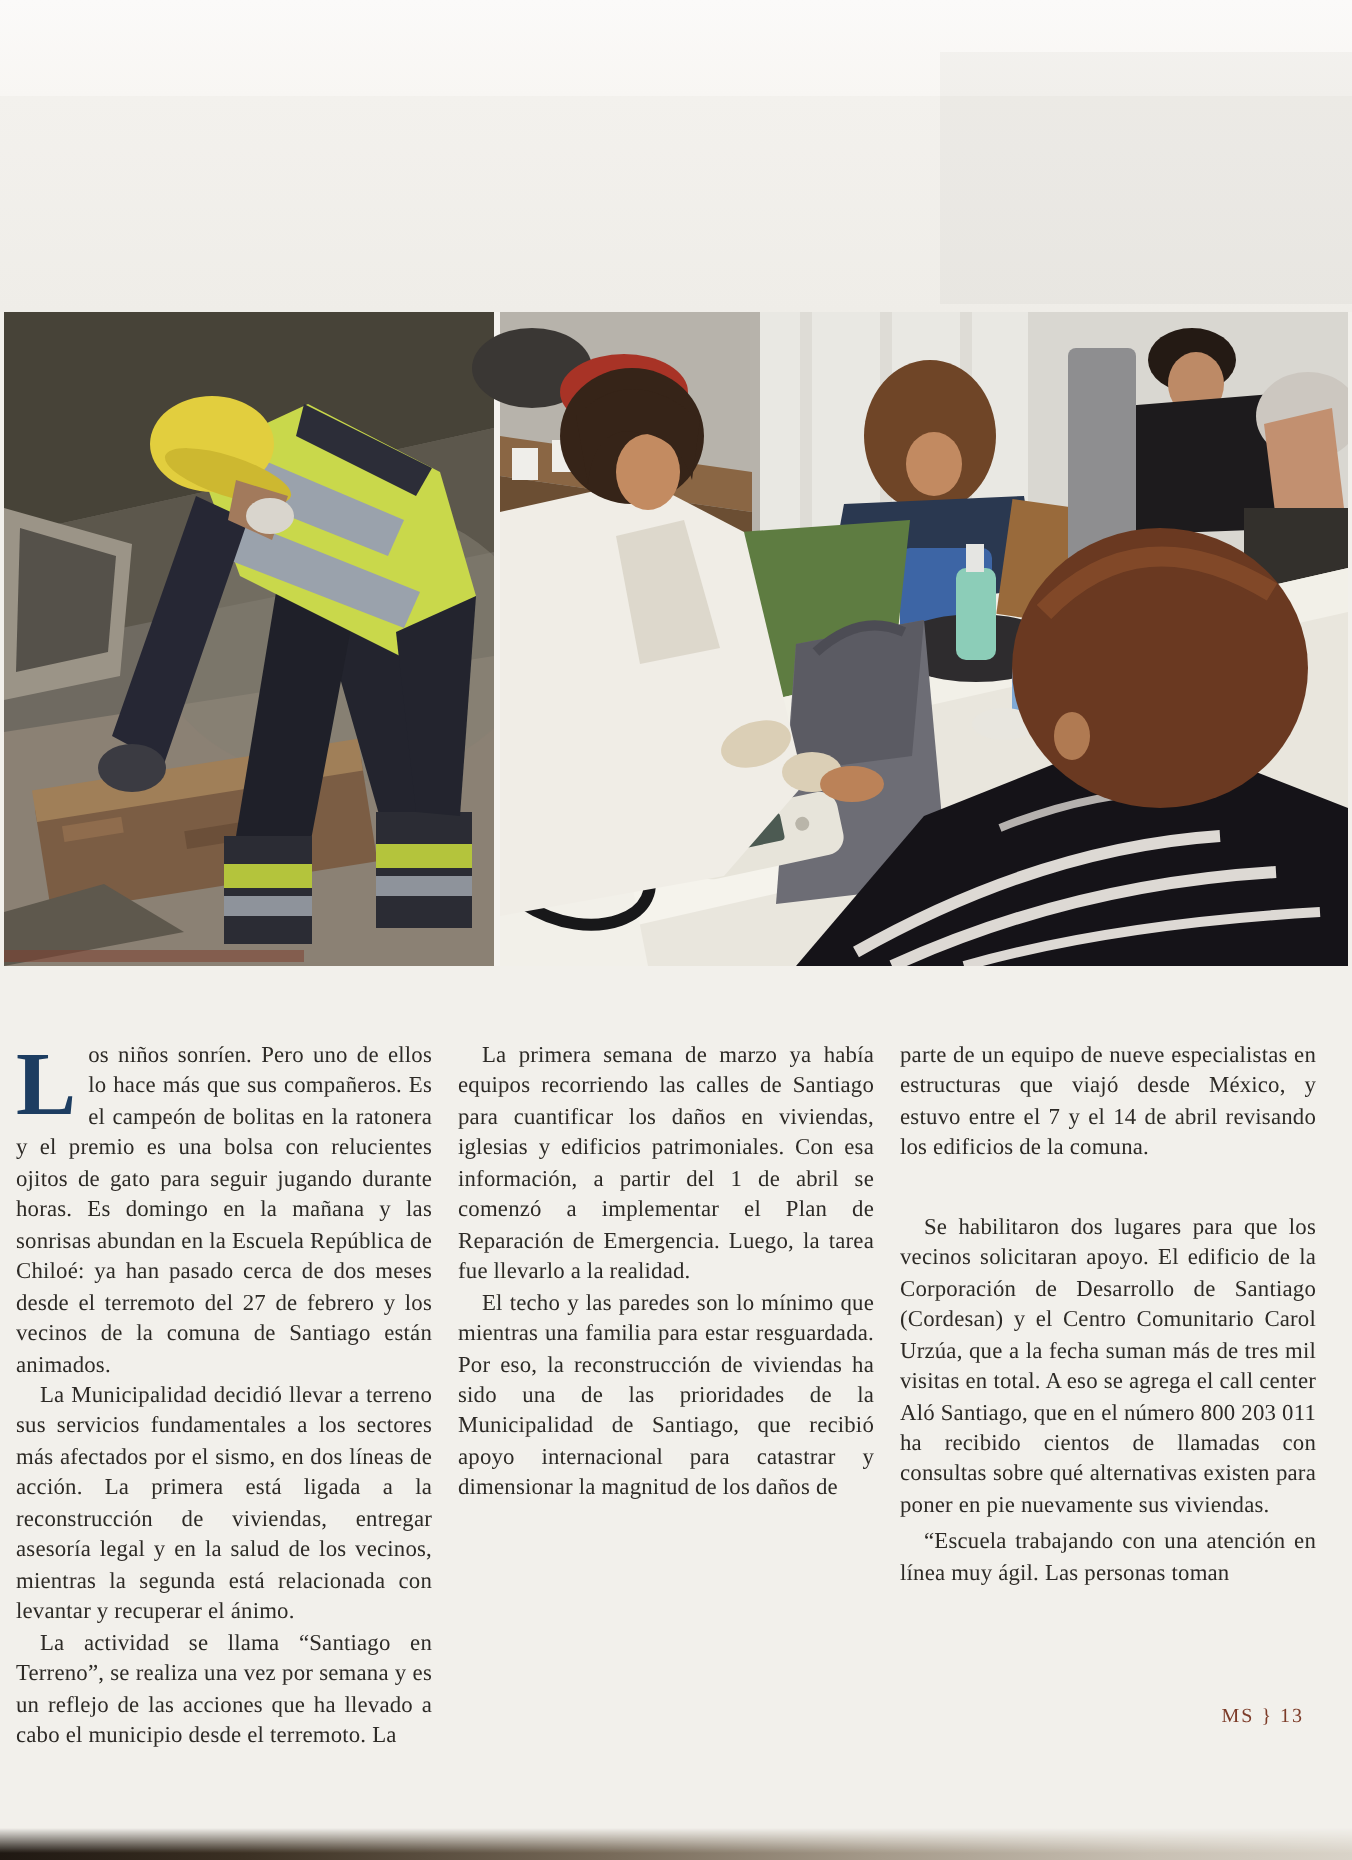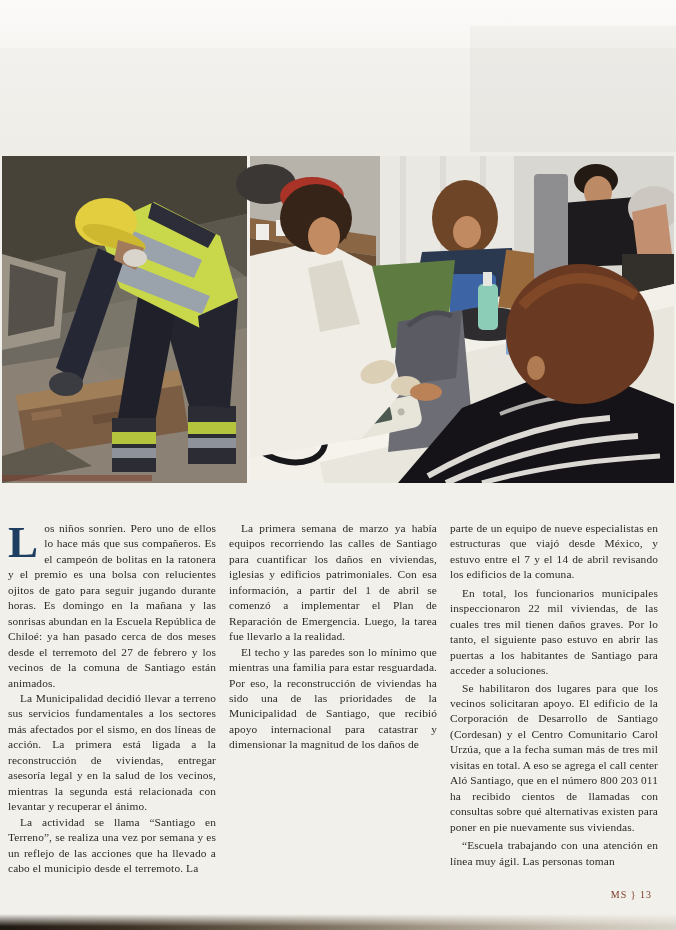--- a/index.html
+++ b/index.html
@@ -23,31 +23,31 @@
   
   .col{position:absolute;top:521px;width:208px;color:#2d2a26;
     font-size:11.4px;line-height:15.45px;text-align:justify;
     letter-spacing:.1px;}
   #col1{left:8px;}
   #col2{left:229px;}
   #col3{left:450px;}
   .p{margin:0;}
   .indent{text-indent:12px;}
   .gap-xs{margin-top:3px;}
-  .gap-sm{margin-top:2px;}
+  .gap-sm{margin-top:24px;}
   .dropcap{
     float:left;font-size:45px;line-height:36px;font-weight:bold;
     color:#1d3d61;margin:3px 6px 0 0;
   }
   .section-heading{
     margin:9px 0 4px 0;font-size:13px;font-style:italic;font-weight:bold;
     color:#c66a1f;letter-spacing:.3px;
   }
   
-  .folio{position:absolute;top:889px;right:24px;font-size:10px;
+  .folio{position:absolute;top:853px;right:24px;font-size:10px;
     color:#7c3b28;letter-spacing:1px;}
   
   .page-edge{position:absolute;left:0;right:0;bottom:0;height:16px;
     background:linear-gradient(90deg,#1f1812 0%,#3b3023 18%,#776a59 45%,#a59a8a 65%,#c8c0b3 85%,#d9d3c8 100%);
     -webkit-mask-image:linear-gradient(180deg,transparent 0%,#000 78%);
     mask-image:linear-gradient(180deg,transparent 0%,#000 78%);}
 </style>
 </head>
 <body>
 
@@ -226,21 +226,20 @@
     <p class="p indent">La actividad se llama “Santiago en Terreno”, se realiza una vez por semana y es un reflejo de las acciones que ha llevado a cabo el municipio desde el terremoto. La</p>
   </div>
 
   <div class="col" id="col2">
     <p class="p indent">La primera semana de marzo ya había equipos recorriendo las calles de Santiago para cuantificar los daños en viviendas, iglesias y edificios patrimoniales. Con esa información, a partir del 1 de abril se comenzó a implementar el Plan de Reparación de Emergencia. Luego, la tarea fue llevarlo a la realidad.</p>
     <p class="p indent">El techo y las paredes son lo mínimo que mientras una familia para estar resguardada. Por eso, la reconstrucción de viviendas ha sido una de las prioridades de la Municipalidad de Santiago, que recibió apoyo internacional para catastrar y dimensionar la magnitud de los daños de</p>
   </div>
 
   <div class="col" id="col3">
     <p class="p">parte de un equipo de nueve especialistas en estructuras que viajó desde México, y estuvo entre el 7 y el 14 de abril revisando los edificios de la comuna.</p>
-    <p class="p indent gap-xs">En total, los funcionarios municipales inspeccionaron 22 mil viviendas, de las cuales tres mil tienen daños graves. Por lo tanto, el siguiente paso estuvo en abrir las puertas a los habitantes de Santiago para acceder a soluciones.</p>
     <p class="p indent gap-sm">Se habilitaron dos lugares para que los vecinos solicitaran apoyo. El edificio de la Corporación de Desarrollo de Santiago (Cordesan) y el Centro Comunitario Carol Urzúa, que a la fecha suman más de tres mil visitas en total. A eso se agrega el call center Aló Santiago, que en el número 800 203 011 ha recibido cientos de llamadas con consultas sobre qué alternativas existen para poner en pie nuevamente sus viviendas.</p>
     <p class="p indent gap-xs">“Escuela trabajando con una atención en línea muy ágil. Las personas toman</p>
   </div>
 
   <div class="folio">MS } 13</div>
 
   <div class="page-edge"></div>
 </div>
 
 </body></html>

